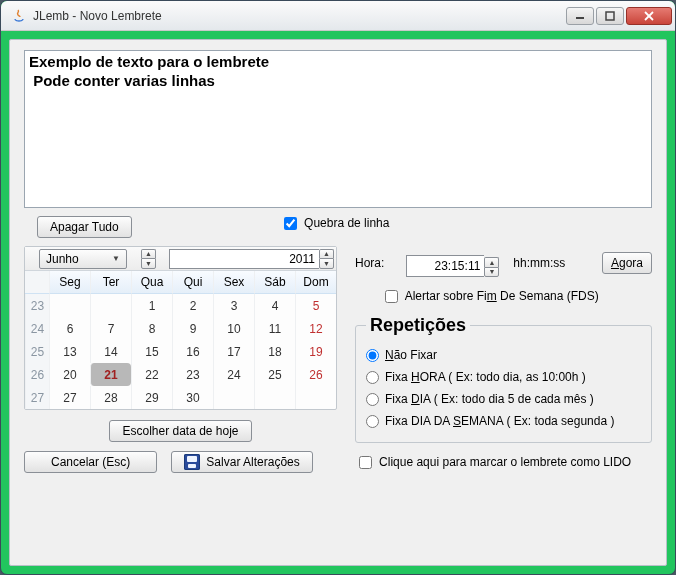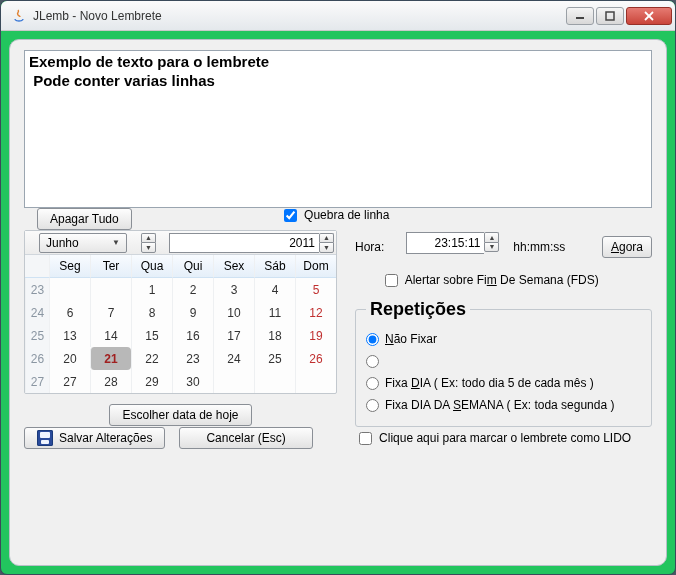--- a/index.html
+++ b/index.html
@@ -21,22 +21,22 @@
   .winbtn {
     width: 28px; height: 18px; margin: 0 1px; border-radius: 3px;
     display: flex; align-items: center; justify-content: center;
     background: linear-gradient(#f5f5f5,#d8d8d8); border: 1px solid #9aa0a6;
     color: #444;
   }
   .winbtn.close { width: 46px; background: linear-gradient(#e67b72,#c9453a); border-color: #963028; color: #fff; }
   .winbtn svg { display:block; }
 
   .client {
-    flex: 1; margin: 8px; border: 1px solid #b8c0c8; border-radius: 10px;
-    padding: 10px 14px 12px; display: flex; flex-direction: column; gap: 0;
+    flex: 1; margin: 8px; border: 1px solid #b8c0c8; border-radius: 2px;
+    padding: 10px 14px 12px; display: flex; flex-direction: column; gap: 8px;
     background: #f0f0f0;
   }
 
   .textarea {
     height: 158px; border: 1px solid #9aa5b0; background: #fff; padding: 2px 4px;
     white-space: pre; overflow: auto; font-size: 15px; font-weight: bold;
     line-height: 1.25;
   }
 
   .row { display: flex; align-items: flex-start; gap: 6px; padding-left: 13px; }
@@ -90,21 +90,21 @@
   .dowrow { background: linear-gradient(#f8fbff,#e5eff9); border-bottom:1px solid #cfe2f3;}
   .weekno { color: #8a96a2; background:#f4f6f8;}
   .daycell { color: #333; }
   .daycell.sun { color: #c03030; }
   .daycell.today { background: #b8b8b8; border-radius: 4px; color: #a02020; font-weight:bold; }
 
   .todaybtn-row { display:flex; justify-content:center; padding: 10px 0 0; }
 
   .right { flex: 1; display: flex; flex-direction: column; gap: 12px; padding-top:2px;}
   .hora-row { display:flex; align-items:center; gap: 10px; }
-  .timebox { display:flex; align-items:flex-start; height:29px;padding-left:12px; }
+  .timebox { display:flex; align-items:flex-end; height:29px;padding-left:12px; }
   .timebox input {
     width: 78px; height: 22px; border: 1px solid #8a8f96; border-right:none;
     text-align: right; padding: 0 4px;
   }
   .hhmmss { margin-left: 4px; }
 
   fieldset.reps {
     border: 1px solid #c2c8ce; border-radius: 3px; padding: 8px 10px 10px; margin:0;
   }
   fieldset.reps legend { padding: 0 4px; font-size:18px;font-weight:bold;}
@@ -274,43 +274,44 @@
 
         <fieldset class="reps">
           <legend>Repetições</legend>
           <div id="reps-list">
               <label>
                 <input type="radio" name="rep" checked="" style="">
                 <span><span class="und">N</span>ão Fixar</span>
               </label>
               <label>
                 <input type="radio" name="rep" style="">
+                <span>Fixa <span class="und">H</span>ORA  ( Ex: todo dia, as 10:00h )</span>
               </label>
               <label>
                 <input type="radio" name="rep" style="">
                 <span>Fixa <span class="und">D</span>IA  ( Ex: todo dia 5 de cada mês )</span>
               </label>
               <label>
                 <input type="radio" name="rep" style="">
                 <span>Fixa DIA DA <span class="und">S</span>EMANA  ( Ex: toda segunda )</span>
               </label>
             </div>
         </fieldset>
       </div>
 
     </div>
 
     <div class="footer">
+      <span class="btn" style="padding:0 26px">
+          <span>Cancelar (Esc)</span>
+        </span>
       <span class="btn">
         <span class="save-icon"></span>
         <span>Salvar Alterações</span>
       </span>
-      <span class="btn" style="padding:0 26px">
-          <span>Cancelar (Esc)</span>
-        </span>
       <span style="width:18px"></span>
       <label>
         <input type="checkbox" style="">
         <span>Clique aqui para marcar o lembrete como LIDO</span>
       </label>
     </div>
 
   </div>
 </div>
 

